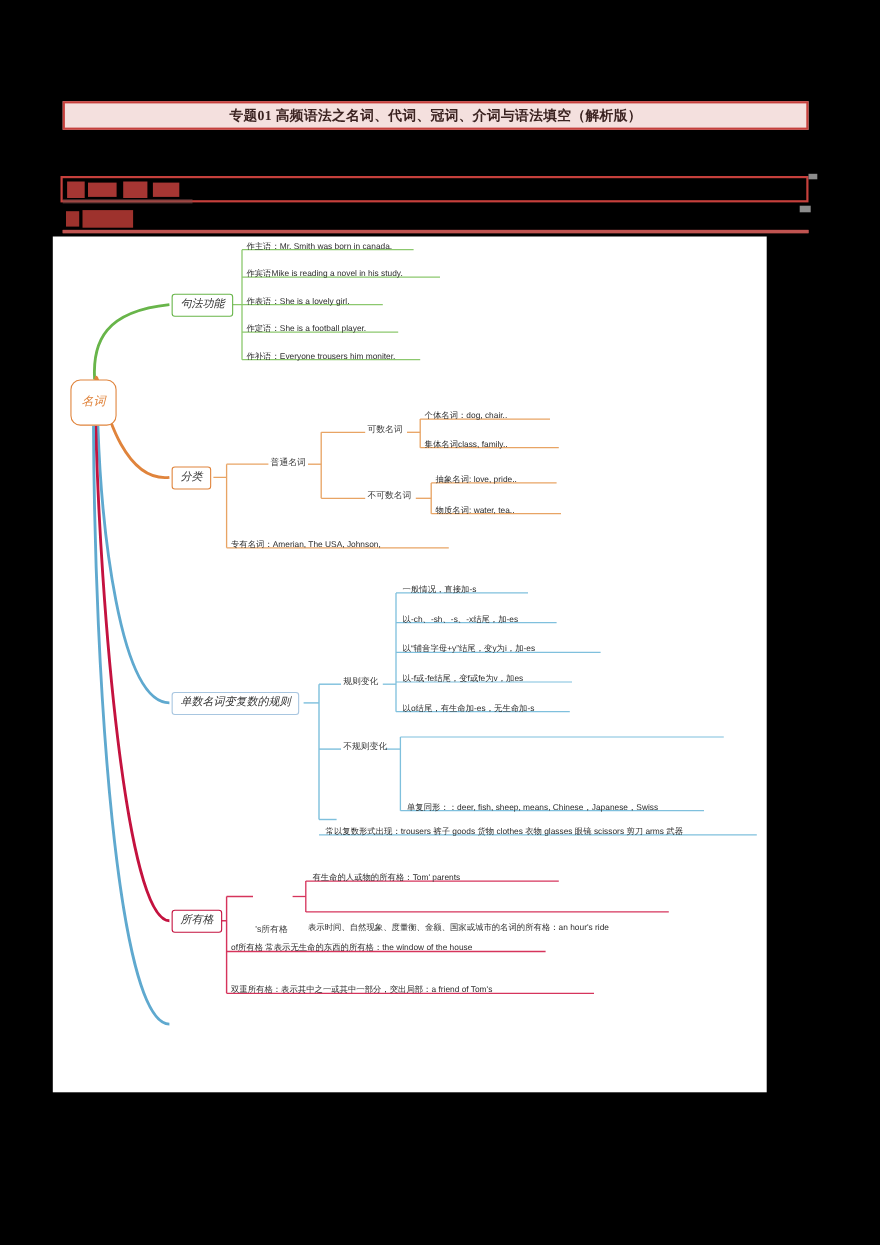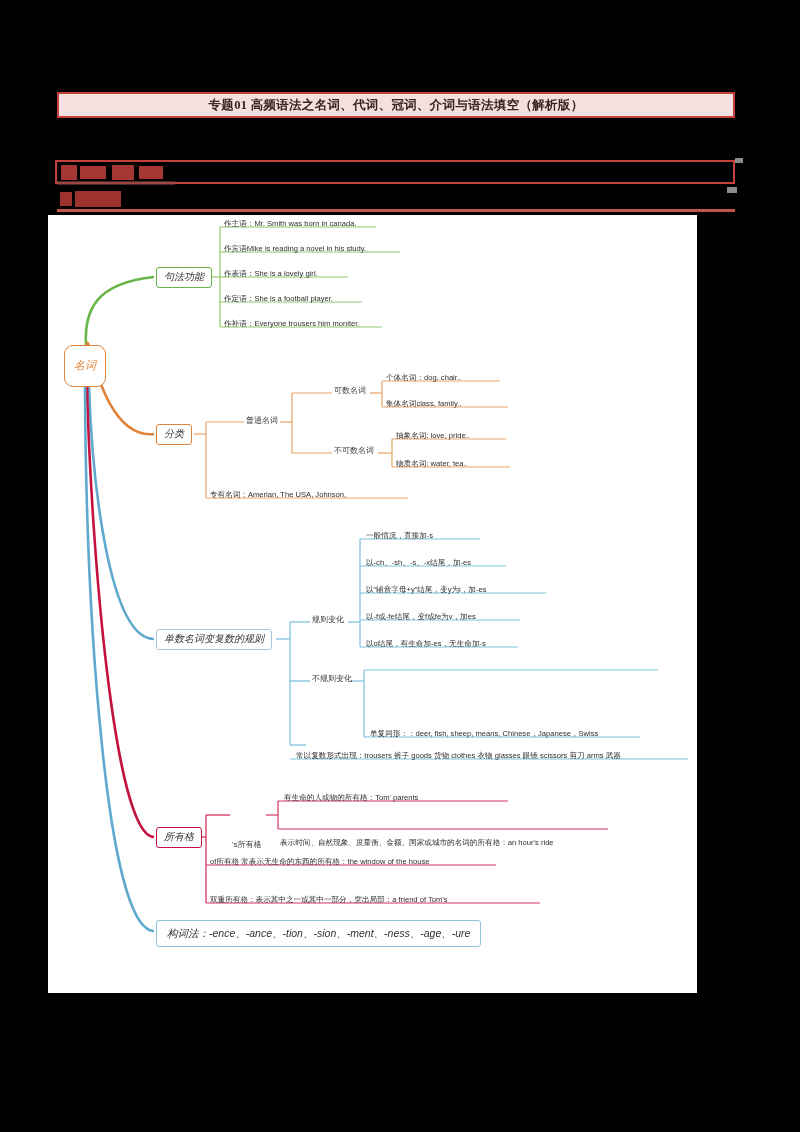--- a/index.html
+++ b/index.html
@@ -288,18 +288,15 @@
 
     <div class="node lv1" id="n-poss">
       <span class="lbl">所有格</span>
     </div>
     <div class="lv2" style="left:184px; top:593px;margin-top:31px;">'s所有格</div>
     <div class="leaf" style="left:236px; top:578px;">有生命的人或物的所有格：Tom' parents</div>
     <div class="leaf" style="left:232px; top:606px;margin-top:17px;">表示时间、自然现象、度量衡、金额、国家或城市的名词的所有格：an hour's ride</div>
     <div class="leaf" style="left:162px; top:642px;">of所有格 常表示无生命的东西的所有格：the window of the house</div>
     <div class="leaf" style="left:162px; top:680px;">双重所有格：表示其中之一或其中一部分，突出局部：a friend of Tom's</div>
 
-    <div class="node lv1" id="n-wordform">
-      <span class="lbl">构词法：-ence、-ance、-tion、-sion、-ment、-ness、-age、-ure</span>
-    </div>
 
   </div>
 </div>
 
 </body></html>

